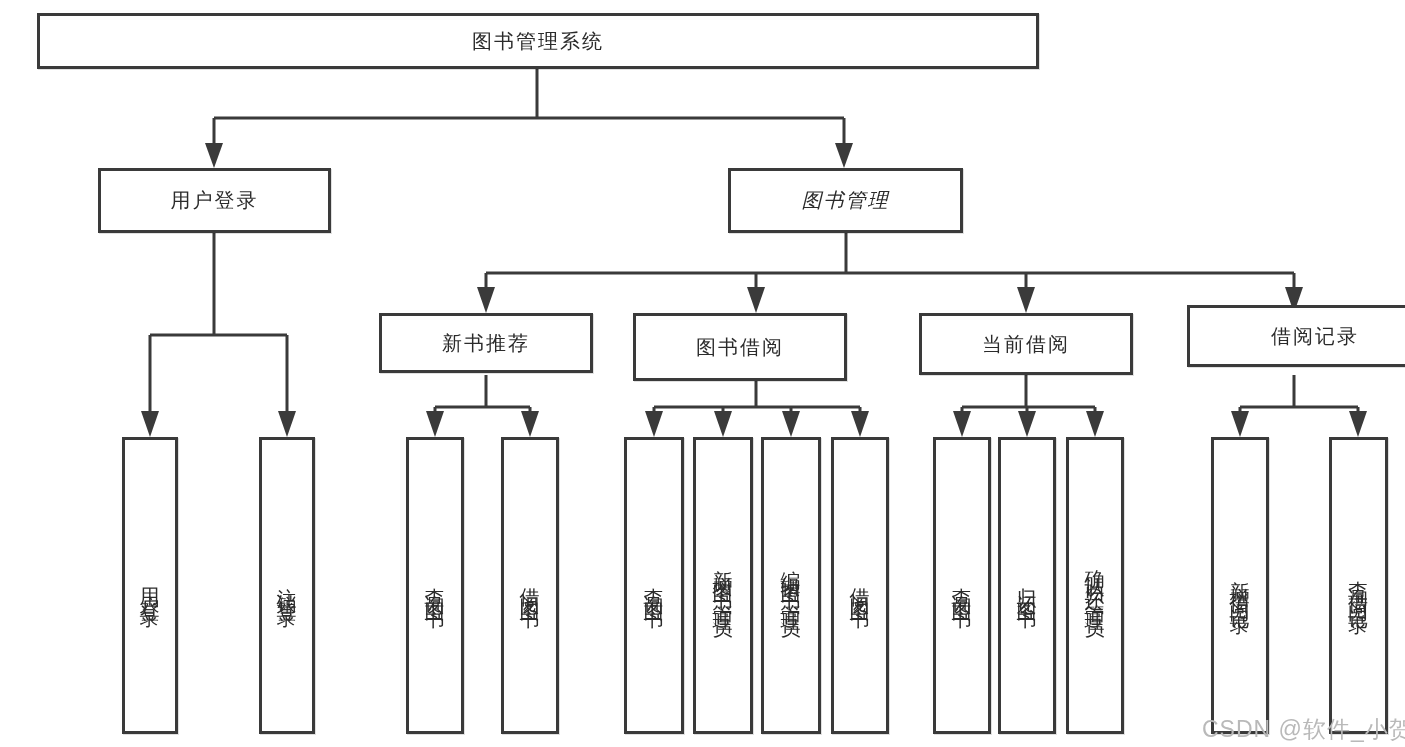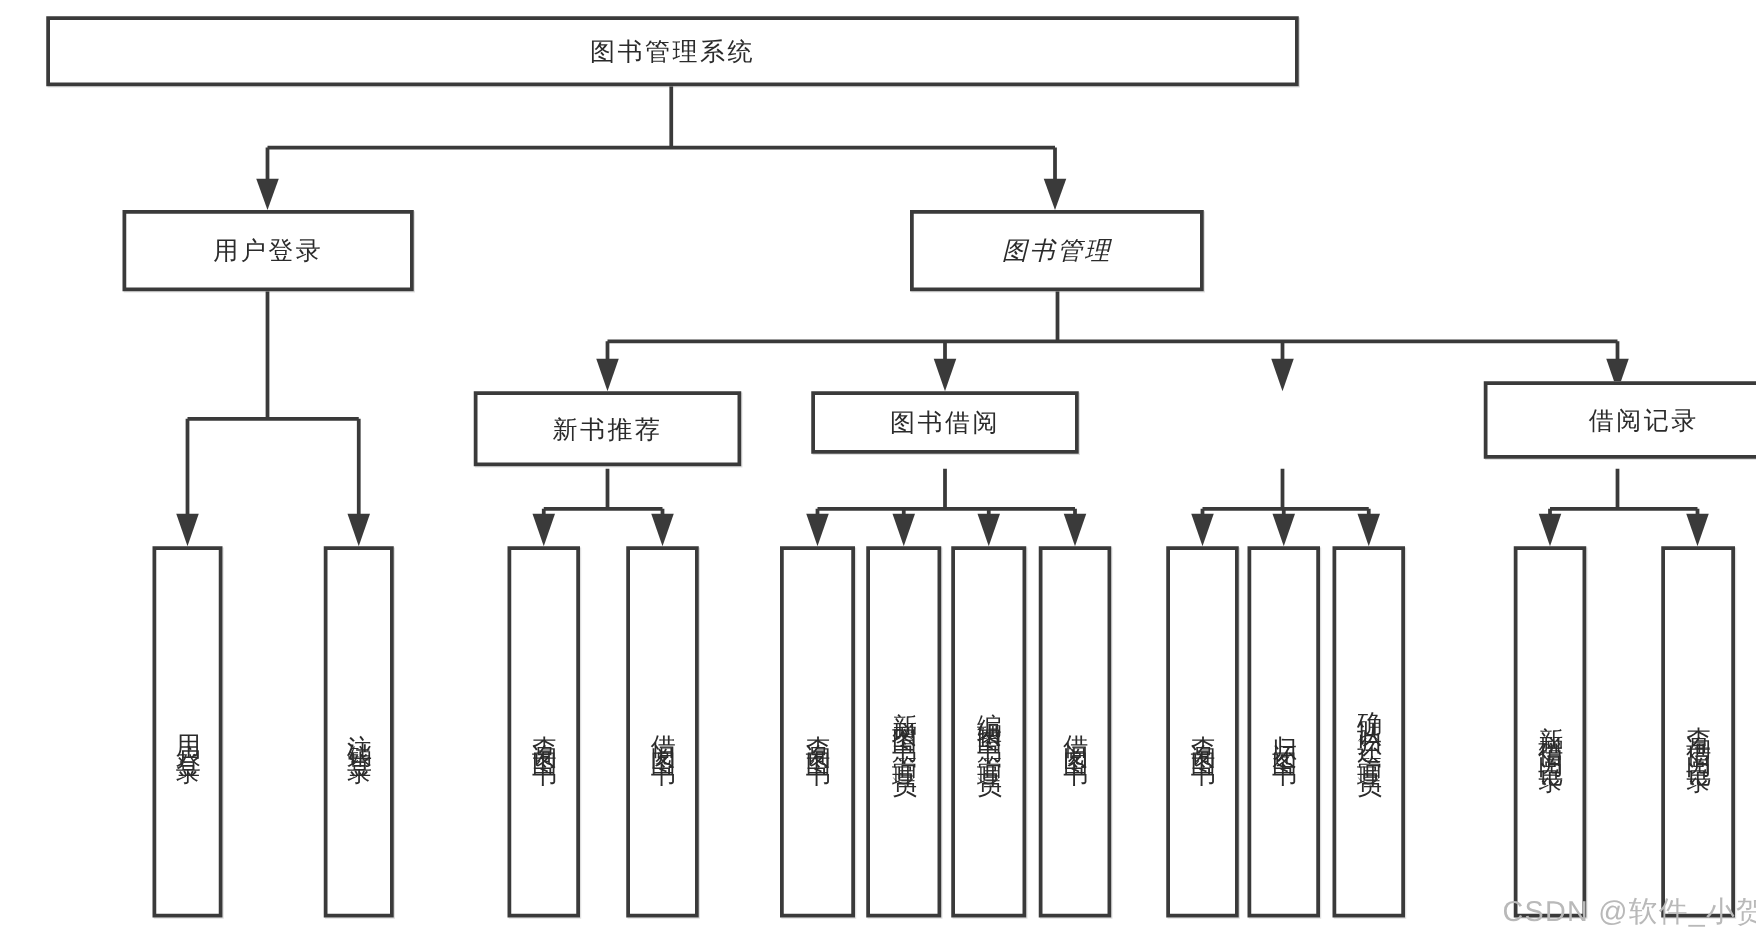--- a/index.html
+++ b/index.html
@@ -128,22 +128,25 @@
   <div class="hbox" style="left:82px; top:168px; width:233px; height:65px;">
     <span>用户登录</span>
   </div>
   <div class="hbox" style="left:712px; top:168px; width:235px; height:65px;font-style:italic;">
     <span>图书管理</span>
   </div>
 
   <div class="hbox" style="left:363px; top:313px; width:214px; height:60px;">
     <span>新书推荐</span>
   </div>
-  <div class="hbox" style="left:633px; top:313px; width:214px; height:50px;">
+  <div class="hbox" style="left:617px; top:313px; width:214px; height:68px;">
     <span>图书借阅</span>
+  </div>
+  <div class="hbox" style="left:903px; top:313px; width:214px; height:62px;">
+    <span>当前借阅</span>
   </div>
   <div class="hbox" style="left:1171px; top:305px; width:256px; height:62px;">
     <span>借阅记录</span>
   </div>
 
   <div class="vbox" style="left:106px; top:437px; width:56px; height:297px;">
     <span>用户登录</span>
   </div>
   <div class="vbox" style="left:243px; top:437px; width:56px; height:297px;">
     <span>注销登录</span>

